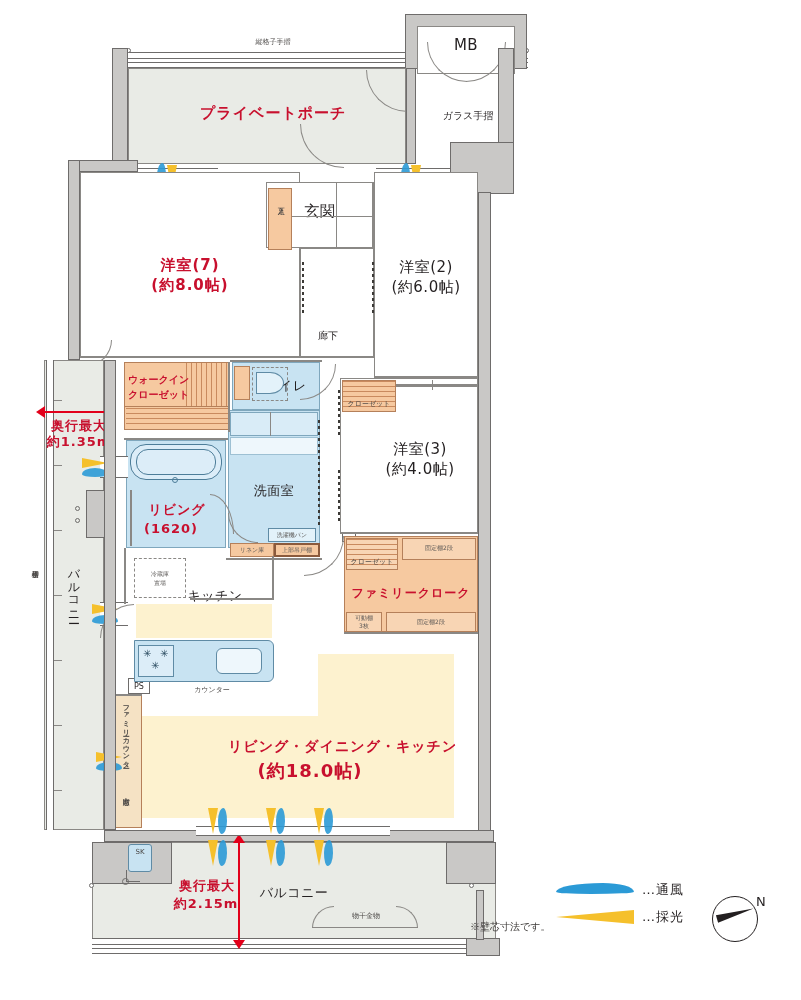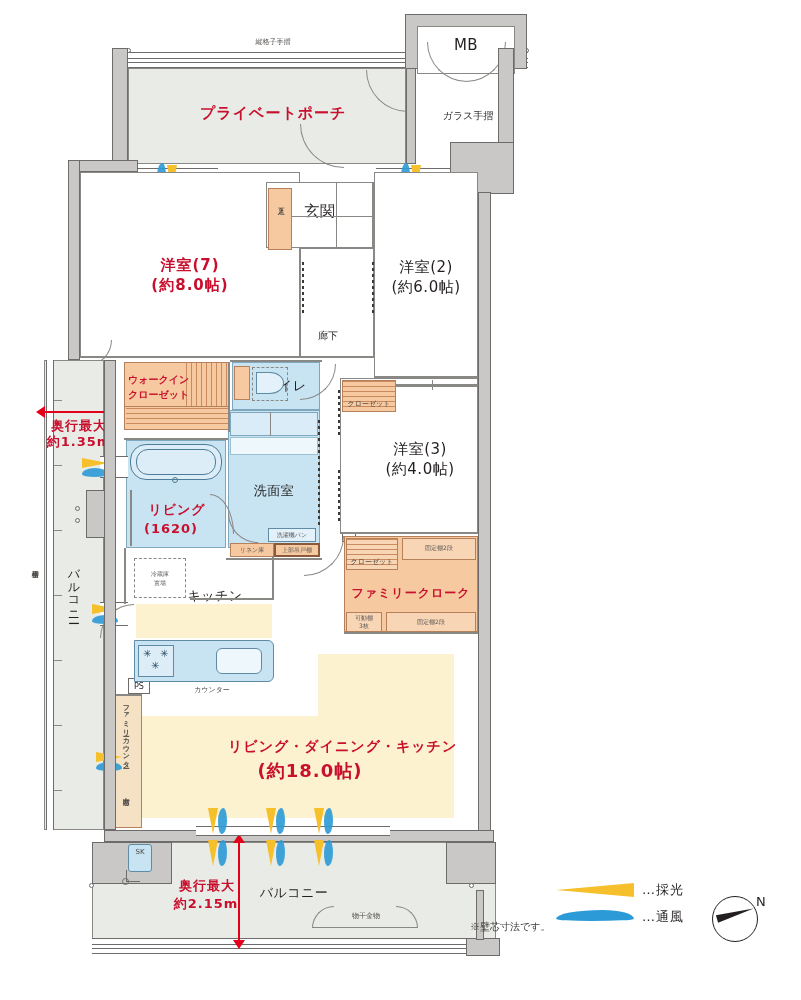--- a/index.html
+++ b/index.html
@@ -440,29 +440,29 @@
   <div class="abs plainline" style="left:374px; top:376px; width:104px; height:2px;"></div>
   <div class="abs plainline" style="left:340px; top:532px; width:138px; height:2px;"></div>
   <div class="abs plainline" style="left:344px; top:632px; width:134px; height:2px;"></div>
   <div class="abs plainline" style="left:226px; top:558px; width:96px; height:2px;"></div>
   <div class="abs plainline" style="left:372px; top:182px; width:2px; height:66px;"></div>
   <div class="abs plainline" style="left:230px; top:360px; width:92px; height:2px;"></div>
 
   <div id="legend">
     <div class="leg-row">
       <div class="leg-swatch">
+        <div class="sw-vent" style="width:78px;"></div>
+      </div>
+      <div class="leg-text">…通風</div>
+    </div>
+    <div class="leg-row">
+      <div class="leg-swatch">
         <div class="sw-light"></div>
       </div>
       <div class="leg-text">…採光</div>
-    </div>
-    <div class="leg-row">
-      <div class="leg-swatch">
-        <div class="sw-vent" style="width:78px;"></div>
-      </div>
-      <div class="leg-text">…通風</div>
     </div>
   </div>
 
   <div id="compass">
     <div class="ring"></div>
     <div class="needle"></div>
     <div class="nlabel">N</div>
   </div>
 
   <div class="footnote">※壁芯寸法です。</div>

